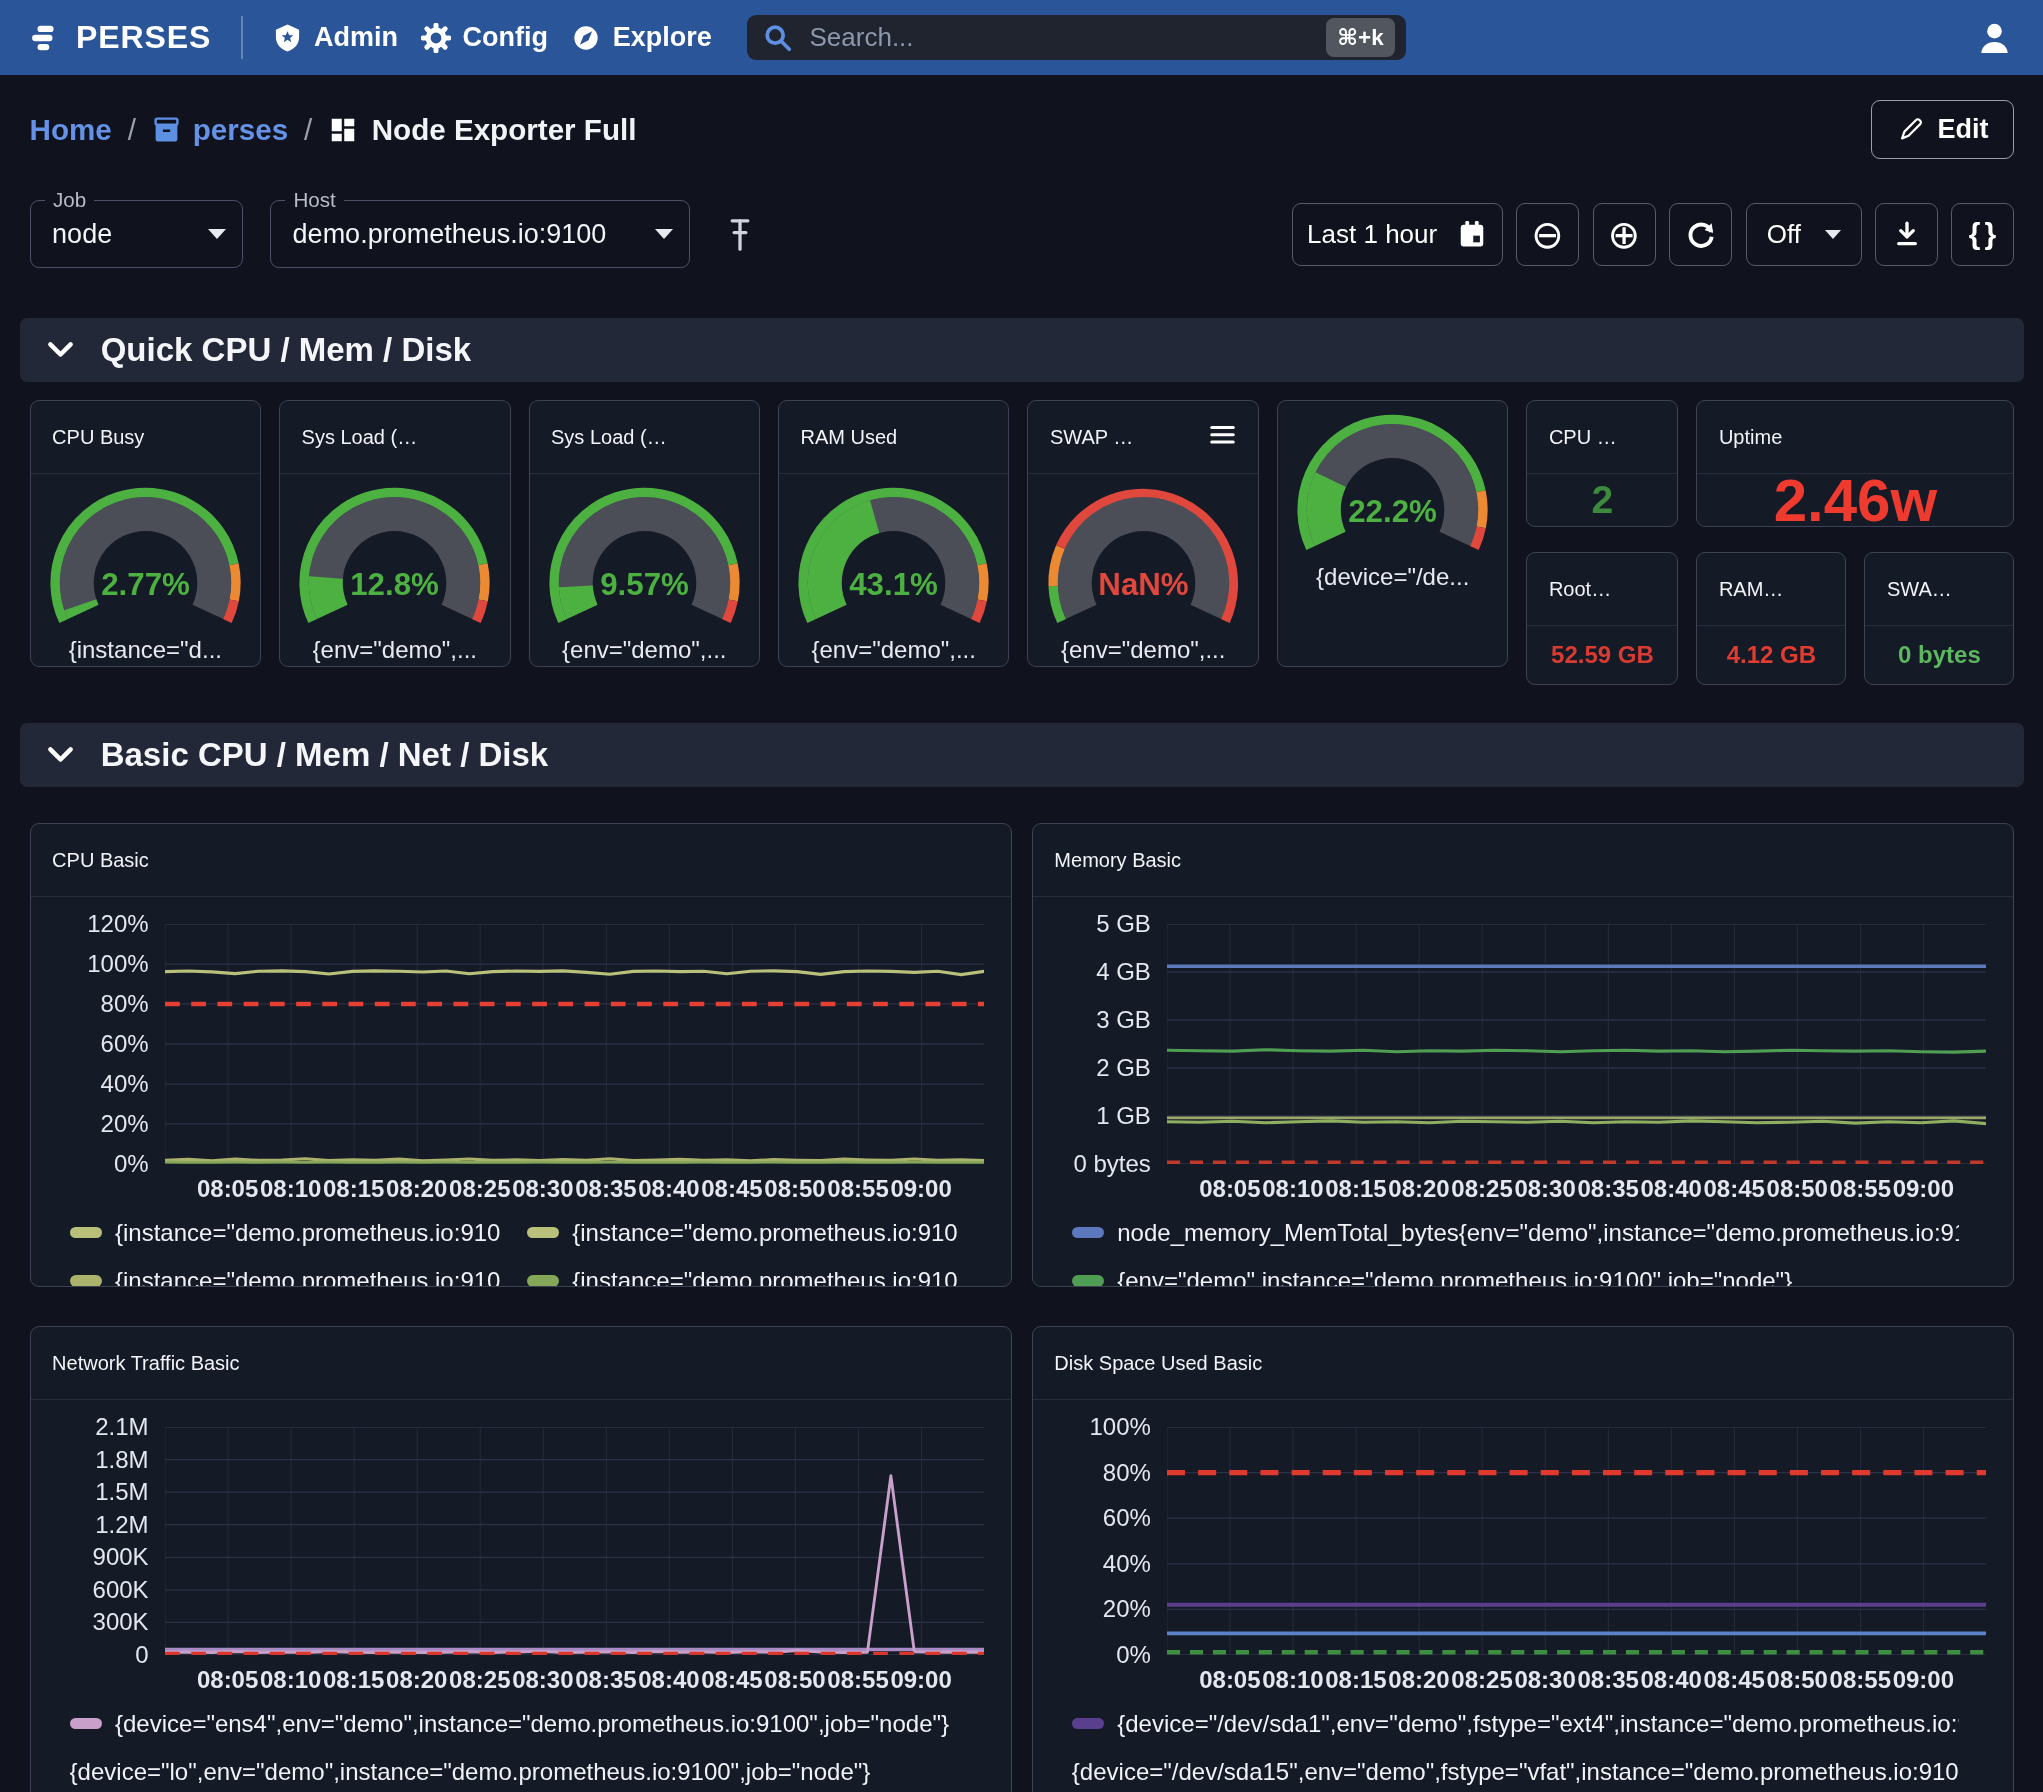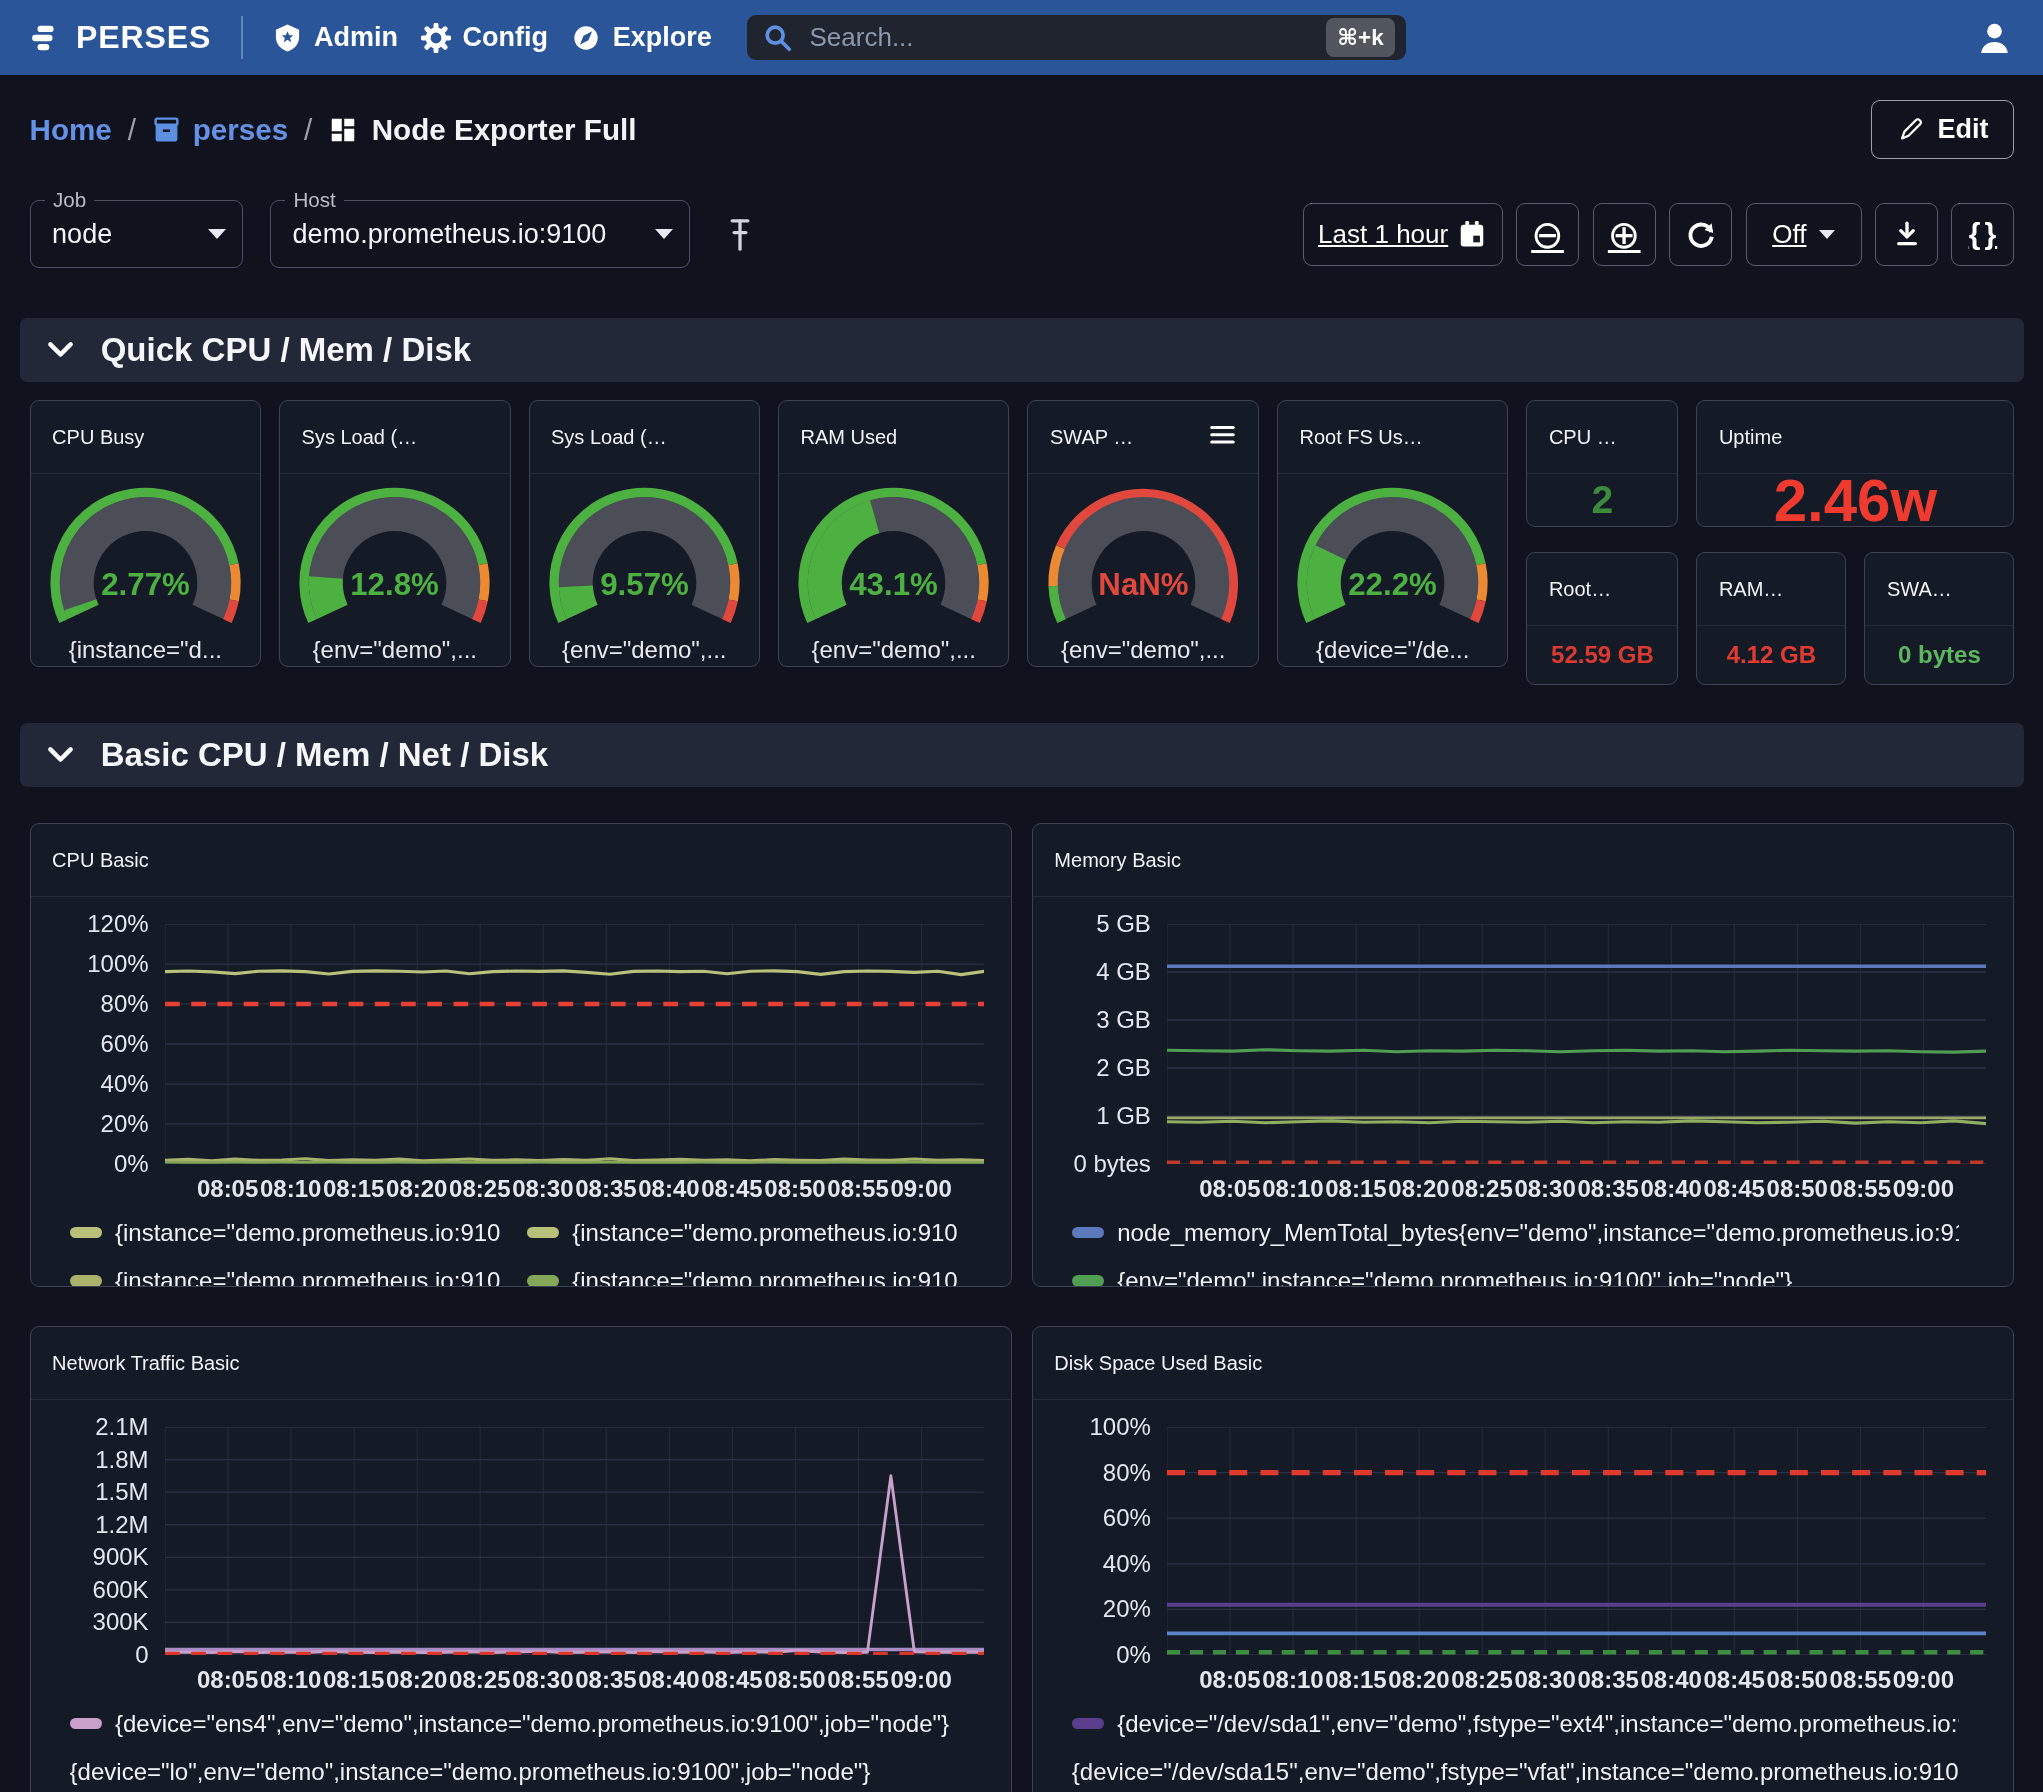--- a/index.html
+++ b/index.html
@@ -27,21 +27,21 @@
   .btn-outline{border:1.8px solid #9aa0ab;border-radius:9px;height:57px;display:flex;align-items:center;gap:13.4px;padding:0 25px;font-size:27px;font-weight:700;background:transparent;color:#fff;cursor:pointer;}
   
   .toolbar{display:flex;align-items:center;justify-content:space-between;padding:41px 29.6px 0 29.6px;}
   .vars{display:flex;gap:27px;align-items:center;}
   .select{position:relative;border:1.8px solid #4a5166;border-radius:9px;height:66px;display:flex;align-items:center;padding:0 56px 0 21.5px;cursor:pointer;}
   .select .lbl{position:absolute;top:-13.4px;left:14.3px;background:#10131d;padding:0 8px;font-size:20.6px;color:#b8bdc9;}
   .select .val{font-size:27px;color:#f2f4f7;white-space:nowrap;}
   .caret{position:absolute;right:16px;width:0;height:0;border-left:9px solid transparent;border-right:9px solid transparent;border-top:10.7px solid #e8eaef;}
   .pin{margin-left:5.4px;cursor:pointer;display:flex;align-items:center;}
   .controls{display:flex;gap:13.4px;align-items:center;}
-  .ctrl{height:63px;min-width:63px;border:1.8px solid #565c6b;border-radius:9px;display:flex;align-items:center;justify-content:center;gap:9px;padding:0 14.3px;font-size:26px;color:#fff;background:transparent;cursor:pointer;box-sizing:border-box;text-decoration:underline;}
+  .ctrl{height:63px;min-width:63px;border:1.8px solid #565c6b;border-radius:9px;display:flex;align-items:center;justify-content:center;gap:20px;padding:0 14.3px;font-size:26px;color:#fff;background:transparent;cursor:pointer;box-sizing:border-box;}
   .ctrl .glyph{font-size:39px;line-height:1;font-family:"DejaVu Sans",sans-serif;}
   .ctrl .braces{font-size:30px;font-weight:700;letter-spacing:0.9px;}
   .caret-sm{width:0;height:0;border-left:8px solid transparent;border-right:8px solid transparent;border-top:9.9px solid #e8eaef;margin-left:3.6px;}
   
   .band{margin:50px 19.7px 0 19.7px;background:#232838;border-radius:7.2px;height:64px;display:flex;align-items:center;gap:27px;padding:0 27px;font-size:33px;font-weight:700;color:#f4f6f9;cursor:pointer;}
   
   .panel{background:#151a27;border:1.8px solid #3d4354;border-radius:9px;overflow:hidden;box-sizing:border-box;}
   .panel-h{height:72px;display:flex;align-items:center;justify-content:space-between;padding:0 21.5px;font-size:20px;color:#f2f4f7;border-bottom:1.8px solid #262c3b;white-space:nowrap;overflow:hidden;}
   .panel-h .t{overflow:hidden;text-overflow:clip;white-space:nowrap;}
   
@@ -310,23 +310,20 @@
           <path d="M 28.5 156.7 A 101 101 0 0 1 19.1 117.5" stroke="#4cb140" stroke-width="11" fill="none"></path>
           <path d="M 19.1 117.5 A 101 101 0 0 1 27.2 74.0" stroke="#ec8a33" stroke-width="11" fill="none"></path>
           <path d="M 27.2 74.0 A 101 101 0 1 1 211.5 156.7" stroke="#e0483e" stroke-width="11" fill="none"></path>
           <path d="M 50.2 146.5 A 77 77 0 1 1 189.8 146.5" stroke="#4b4e57" stroke-width="38" fill="none"></path>
           <text x="120" y="128" text-anchor="middle" font-size="35" font-weight="bold" fill="#e0483e" font-family="Liberation Sans, DejaVu Sans, sans-serif">NaN%</text>
         </svg>
         <div class="gauge-label">{env="demo",...</div>
       </div>
     </div>
     <div class="panel gauge-panel">
-      <div class="panel-h">
-        <span class="t">Root FS Us…</span>
-      </div>
       <div class="gauge-body">
         <svg width="215" height="159" viewBox="0 0 240 178">
           <path d="M 28.5 156.7 A 101 101 0 1 1 218.9 93.3" stroke="#4cb140" stroke-width="11" fill="none"></path>
           <path d="M 218.9 93.3 A 101 101 0 0 1 219.1 133.6" stroke="#ec8a33" stroke-width="11" fill="none"></path>
           <path d="M 219.1 133.6 A 101 101 0 0 1 211.5 156.7" stroke="#e0483e" stroke-width="11" fill="none"></path>
           <path d="M 50.2 146.5 A 77 77 0 1 1 189.8 146.5" stroke="#4b4e57" stroke-width="38" fill="none"></path>
           <path d="M 50.2 146.5 A 77 77 0 0 1 50.8 80.2" stroke="#4cb140" stroke-width="38" fill="none"></path>
           <text x="120" y="128" text-anchor="middle" font-size="35" font-weight="bold" fill="#4cb140" font-family="Liberation Sans, DejaVu Sans, sans-serif">22.2%</text>
         </svg>
         <div class="gauge-label">{device="/de...</div>

